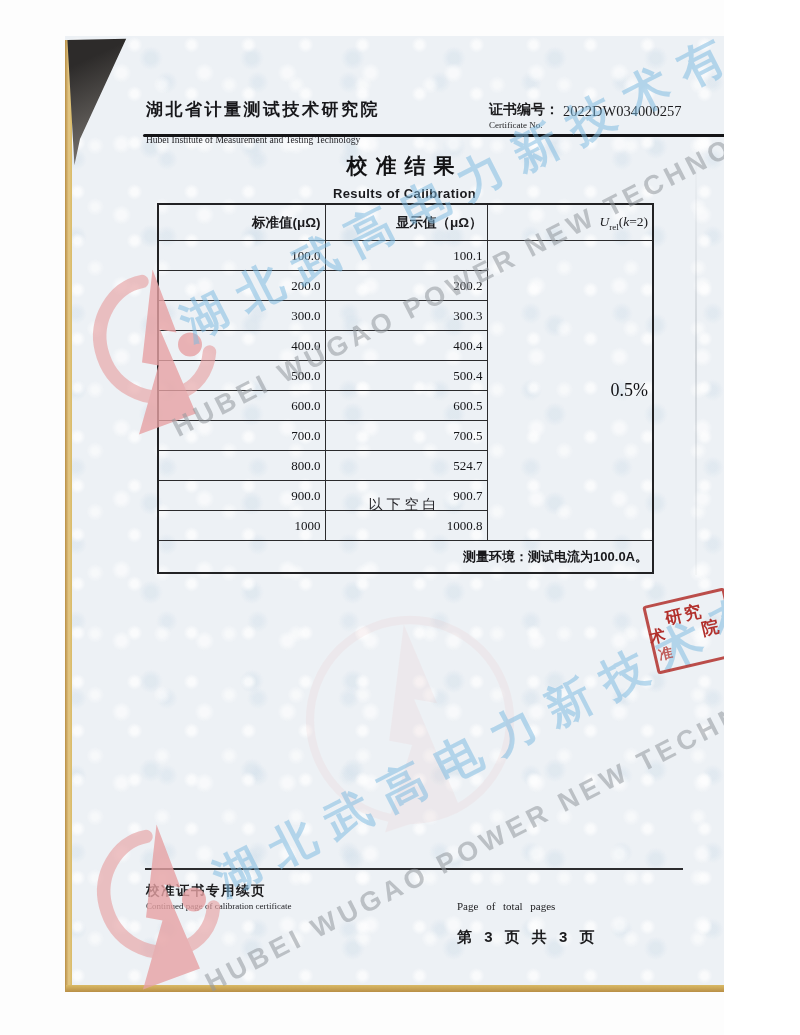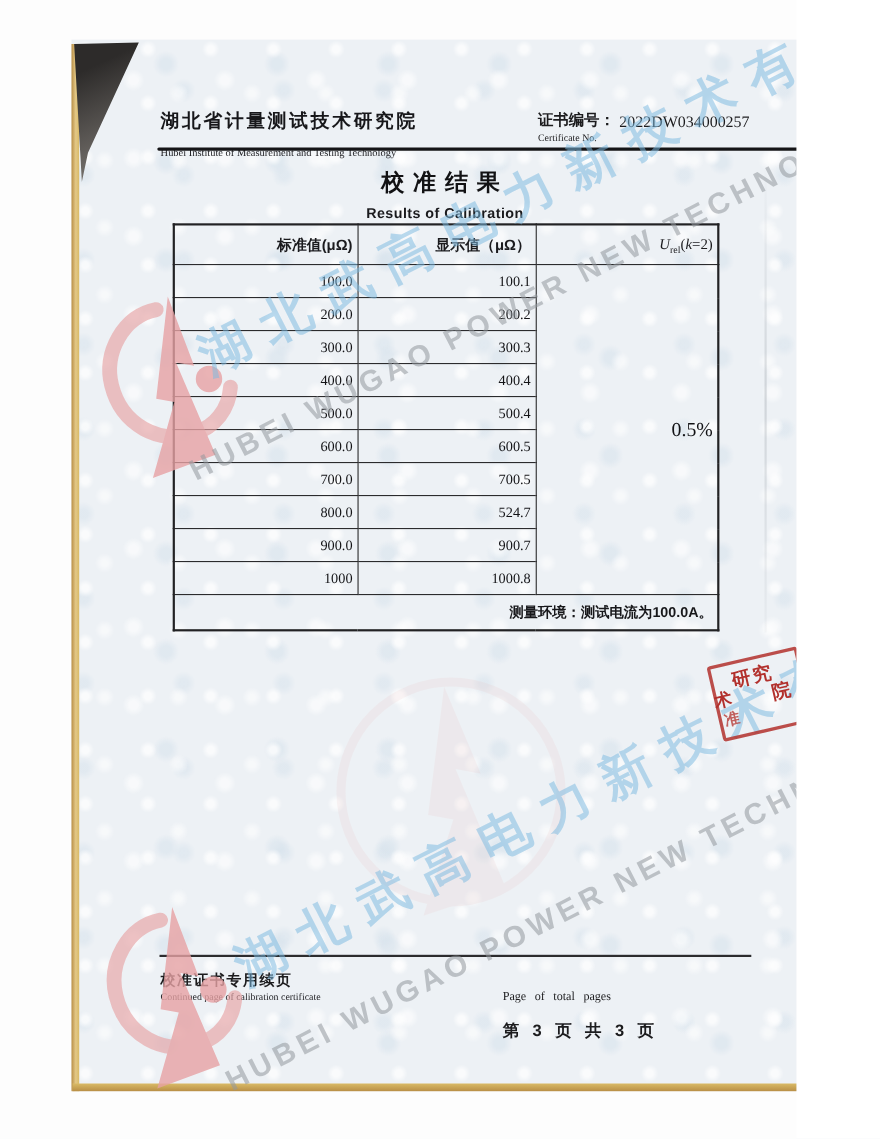--- a/index.html
+++ b/index.html
@@ -152,20 +152,21 @@
       <tr>
         <td class="num">1000</td>
         <td class="num">1000.8</td>
       </tr>
       <tr>
         <td class="env" colspan="3">测量环境：测试电流为100.0A。</td>
       </tr>
     </tbody>
   </table>
 
+  <div class="below-blank">以下空白</div>
 
   <div class="footer-rule"></div>
   <div class="foot-cn">校准证书专用续页</div>
   <div class="foot-en">Continued page of calibration certificate</div>
   <div class="page-cn">第 3 页 共 3 页</div>
   <div class="page-en">Page of total pages</div>
 
   <svg class="wm-logo" style="left:82px;top:255px;" width="150" height="185" viewBox="0 0 100 120">
     <path d="M40 16 C20 20 8 42 13 62 C19 86 42 98 63 91 C76 87 84 76 85 63" fill="none" stroke="currentColor" stroke-width="9" stroke-linecap="round" opacity="0.8"></path>
     <path d="M47 8 L63 50 L52 48 L76 104 L38 118 L51 72 L40 70 Z" fill="currentColor"></path>

